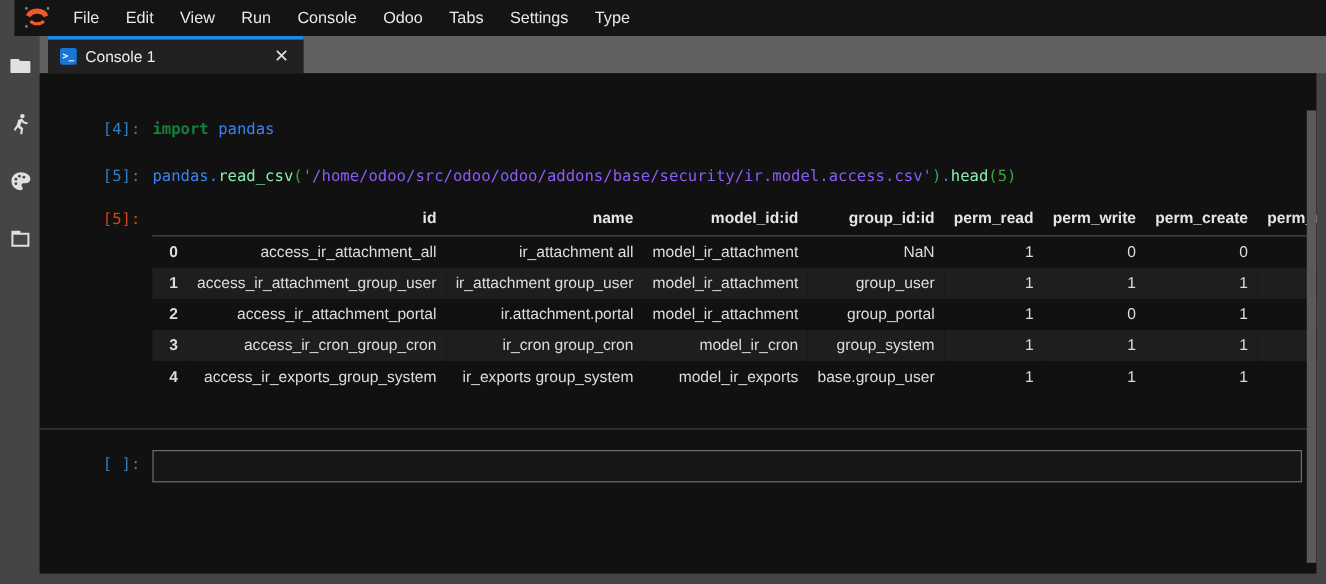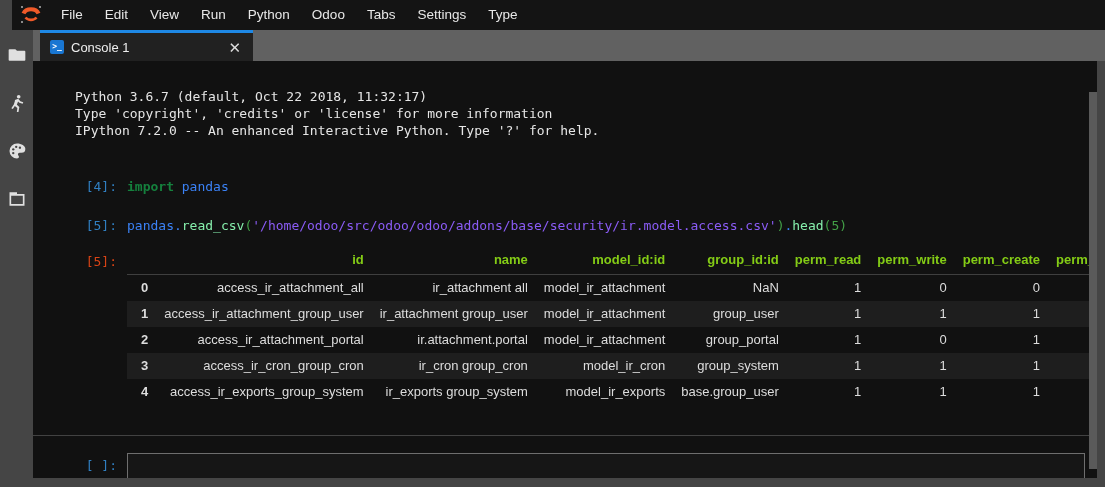--- a/index.html
+++ b/index.html
@@ -60,21 +60,21 @@
   .code { font-size:13px; line-height:17px; color:#e6e6e6; white-space:pre; }
   .tok-keyword { color:#15803d; font-weight:bold; }
   .tok-function { color:#86efac; }
   .tok-string { color:#8b5cf6; }
   .tok-bracket { color:#43a047; }
   .tok-number { color:#43a047; }
   .tok-plain { color:#3b82f6; }
   
   #df { border-collapse:collapse; table-layout:fixed; font-size:13px; color:#dddddd; }
   #df th, #df td { padding:4px 8px; text-align:right; overflow:hidden; white-space:nowrap; }
-  #df thead th { font-weight:bold; color:#84cc16; border-bottom:1px solid #3f3f3f; padding-bottom:7px;margin-top:48px; }
+  #df thead th { font-weight:bold; color:#e5e5e5; border-bottom:1px solid #3f3f3f; padding-bottom:7px;margin-top:48px; }
   #df tbody tr { height:26px; }
   #df tbody tr:nth-child(even) { background:#1e1e1e; }
   #df tbody th { font-weight:bold; text-align:left; padding-left:14px; }
   
   #sep { margin-top:30px; border:none; border-top:1px solid #424242; width:100%; }
   #input-row { margin-top:9px; display:flex; align-items:center; }
   #input-row .prompt { line-height:26px; }
   #cell-input {
     flex:1; height:27px; margin-right:12px; background:#161616;
     border:1px solid #6e6e6e; color:#e6e6e6; font-size:13px; padding:0 6px; outline:none;
@@ -91,21 +91,21 @@
       <rect x="2" y="3" width="2" height="2" fill="#8a8a8a"></rect>
       <rect x="20" y="3" width="2" height="2" fill="#8a8a8a"></rect>
       <rect x="2" y="18" width="2" height="2" fill="#8a8a8a"></rect>
     </svg>
   </div>
   <div id="menu-items" style="display: flex;">
       <div class="menu-item">File</div>
       <div class="menu-item">Edit</div>
       <div class="menu-item">View</div>
       <div class="menu-item">Run</div>
-      <div class="menu-item">Python</div>
+      <div class="menu-item">Console</div>
       <div class="menu-item">Odoo</div>
       <div class="menu-item">Tabs</div>
       <div class="menu-item">Settings</div>
       <div class="menu-item">Type</div>
     </div>
 </div>
 
 <div id="sidebar">
   <span class="side-icon">
     <svg width="20" height="20" viewBox="0 0 24 24">
@@ -137,23 +137,20 @@
 <div id="main">
   <div id="tabbar">
     <div id="tab">
       <span id="tab-icon">&gt;_</span>
       <span>Console 1</span>
       <span id="tab-close">✕</span>
     </div>
   </div>
 
   <div id="console-panel">
-    <div id="banner" class="mono"><span>Python 3.6.7 (default, Oct 22 2018, 11:32:17)</span>
-<span>Type 'copyright', 'credits' or 'license' for more information</span>
-<span>IPython 7.2.0 -- An enhanced Interactive Python. Type '?' for help.</span></div>
 
     <div class="cell cell-in4">
       <span class="prompt mono">[4]:</span>
       <span class="code mono" id="code-0"><span class="tok-keyword">import</span><span class="tok-plain"> pandas</span></span>
     </div>
 
     <div class="cell cell-in5">
       <span class="prompt mono">[5]:</span>
       <span class="code mono" id="code-1"><span class="tok-plain">pandas.</span><span class="tok-function">read_csv</span><span class="tok-bracket">(</span><span class="tok-string">'/home/odoo/src/odoo/odoo/addons/base/security/ir.model.access.csv'</span><span class="tok-bracket">)</span><span class="tok-plain">.</span><span class="tok-function">head</span><span class="tok-bracket">(</span><span class="tok-number">5</span><span class="tok-bracket">)</span></span>
     </div>

